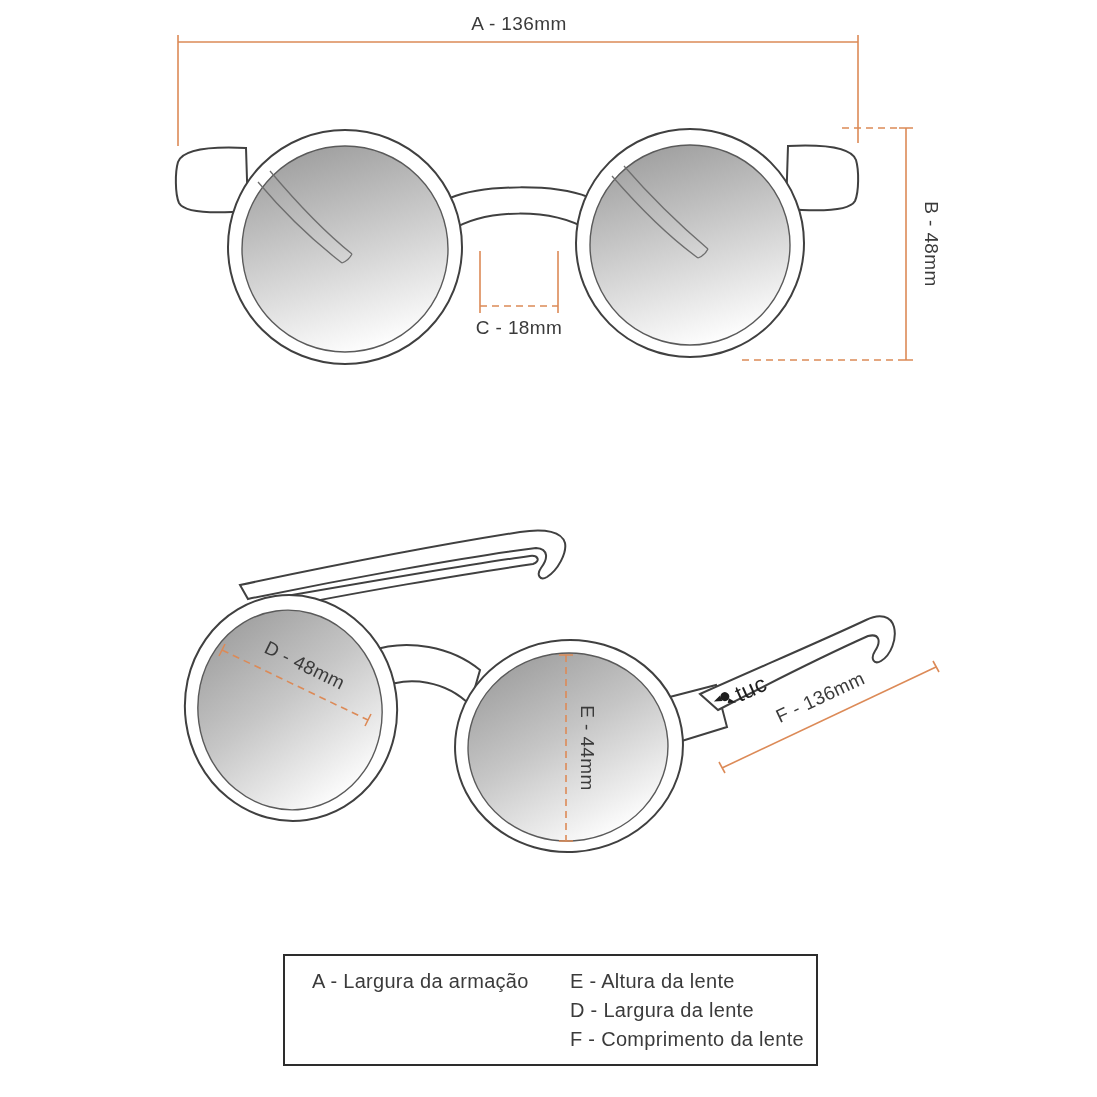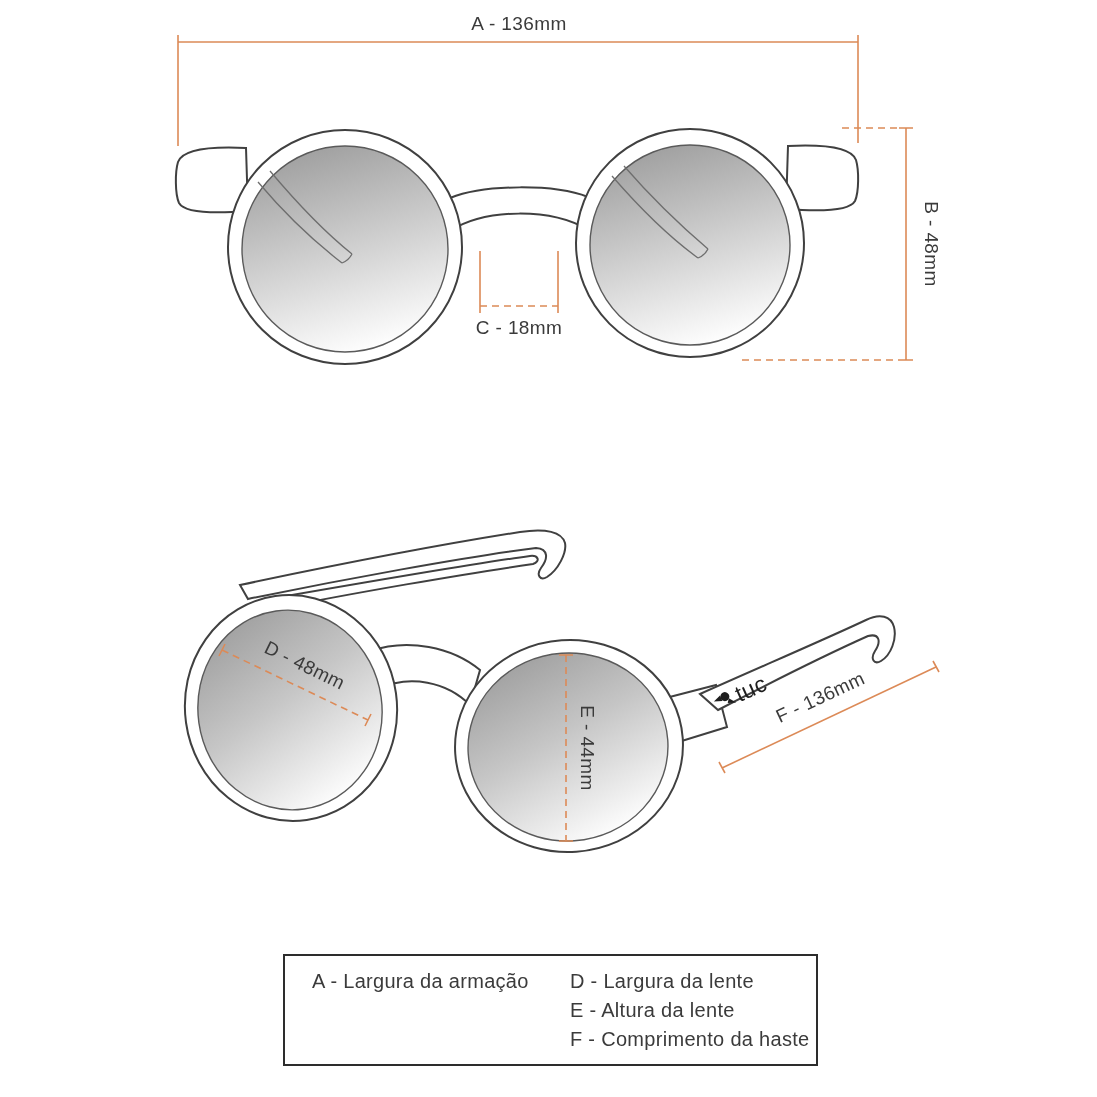--- a/index.html
+++ b/index.html
@@ -122,17 +122,17 @@
     <path class="dim" d="M 725 773 L 719 762 M 939 672 L 933 661"></path>
     <text class="dim-label" x="823" y="703" text-anchor="middle" transform="rotate(-25 823 703)">F - 136mm</text>
   </g>
 </svg>
 
 <div class="legend-box">
   <div class="legend-col first">
     <div class="legend-item">A - Largura da armação</div>
   </div>
   <div class="legend-col">
+    <div class="legend-item">E - Altura da lente</div>
     <div class="legend-item">D - Largura da lente</div>
-    <div class="legend-item">E - Altura da lente</div>
-    <div class="legend-item">F - Comprimento da haste</div>
+    <div class="legend-item">F - Comprimento da lente</div>
   </div>
 </div>
 
 </body></html>

